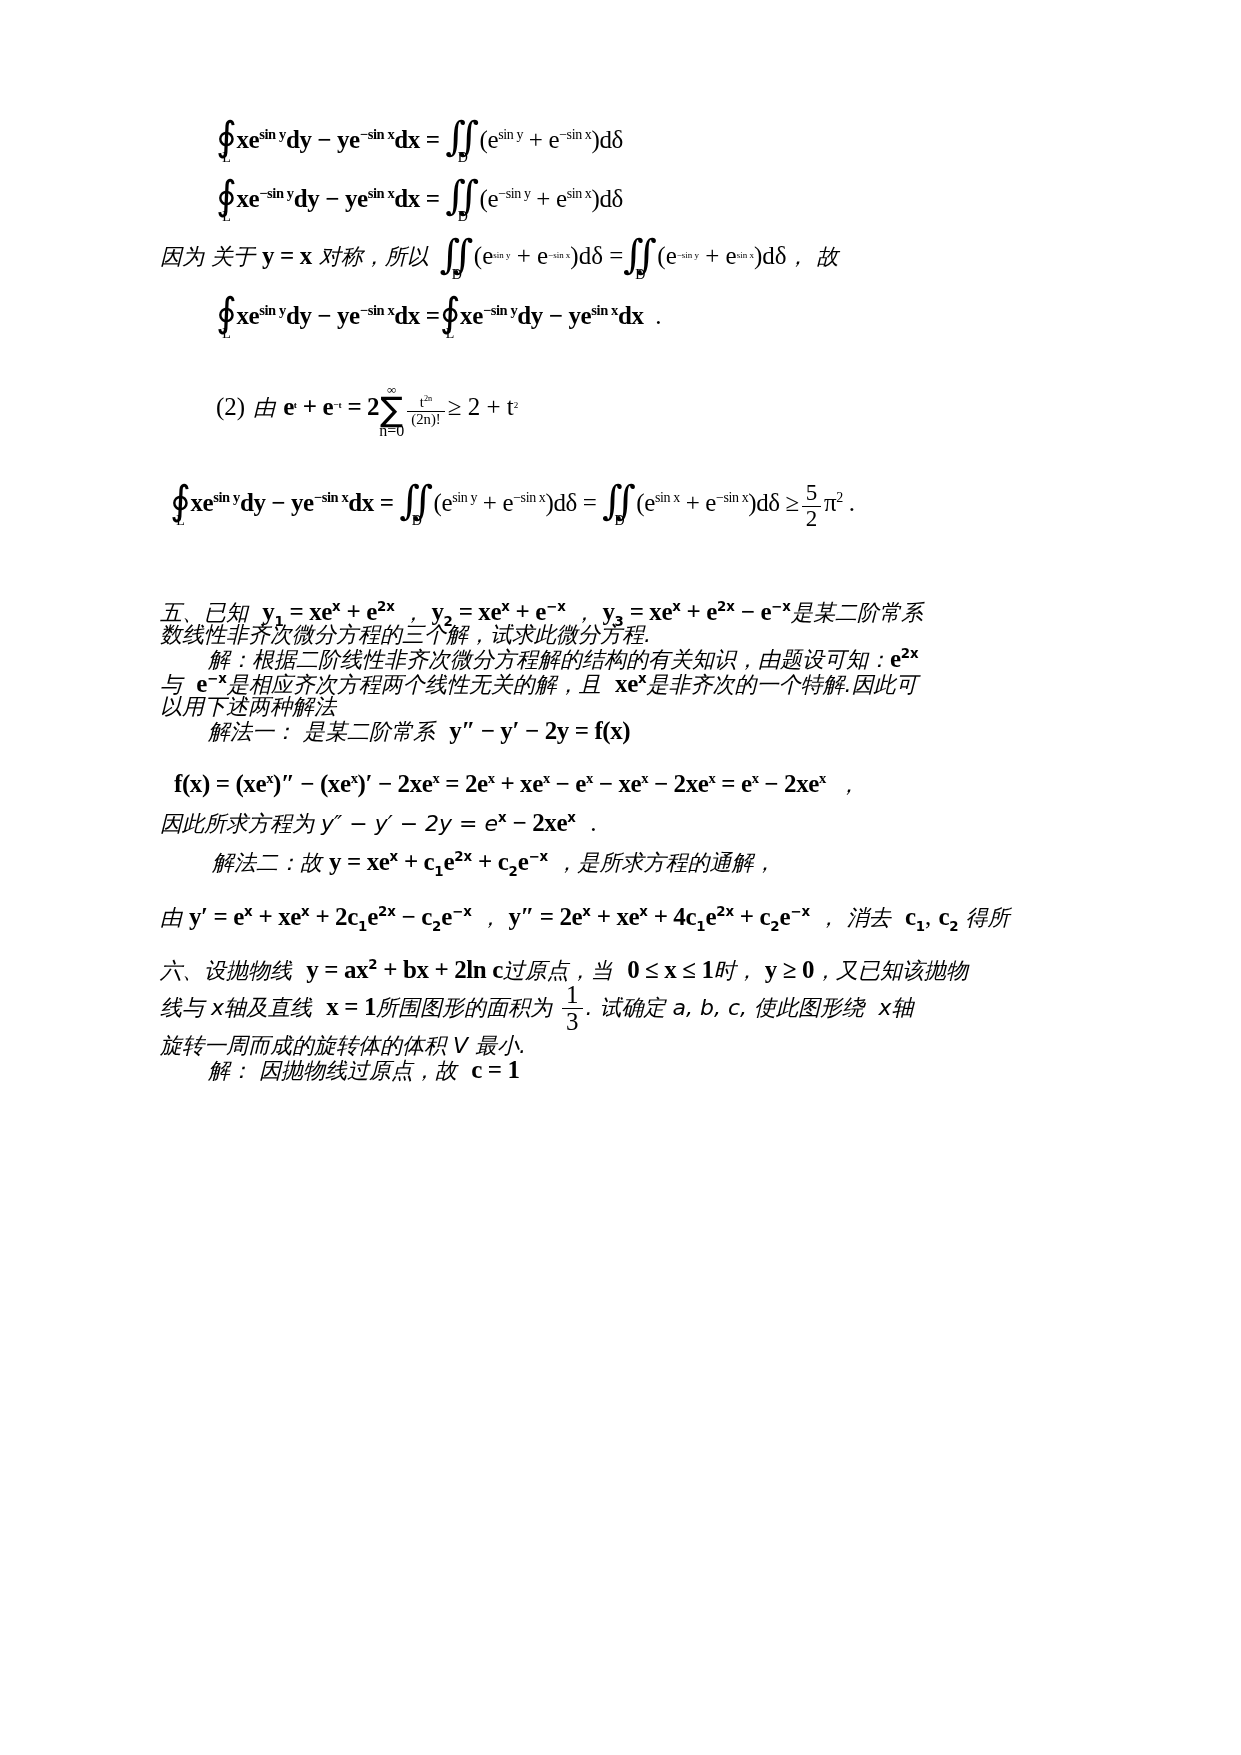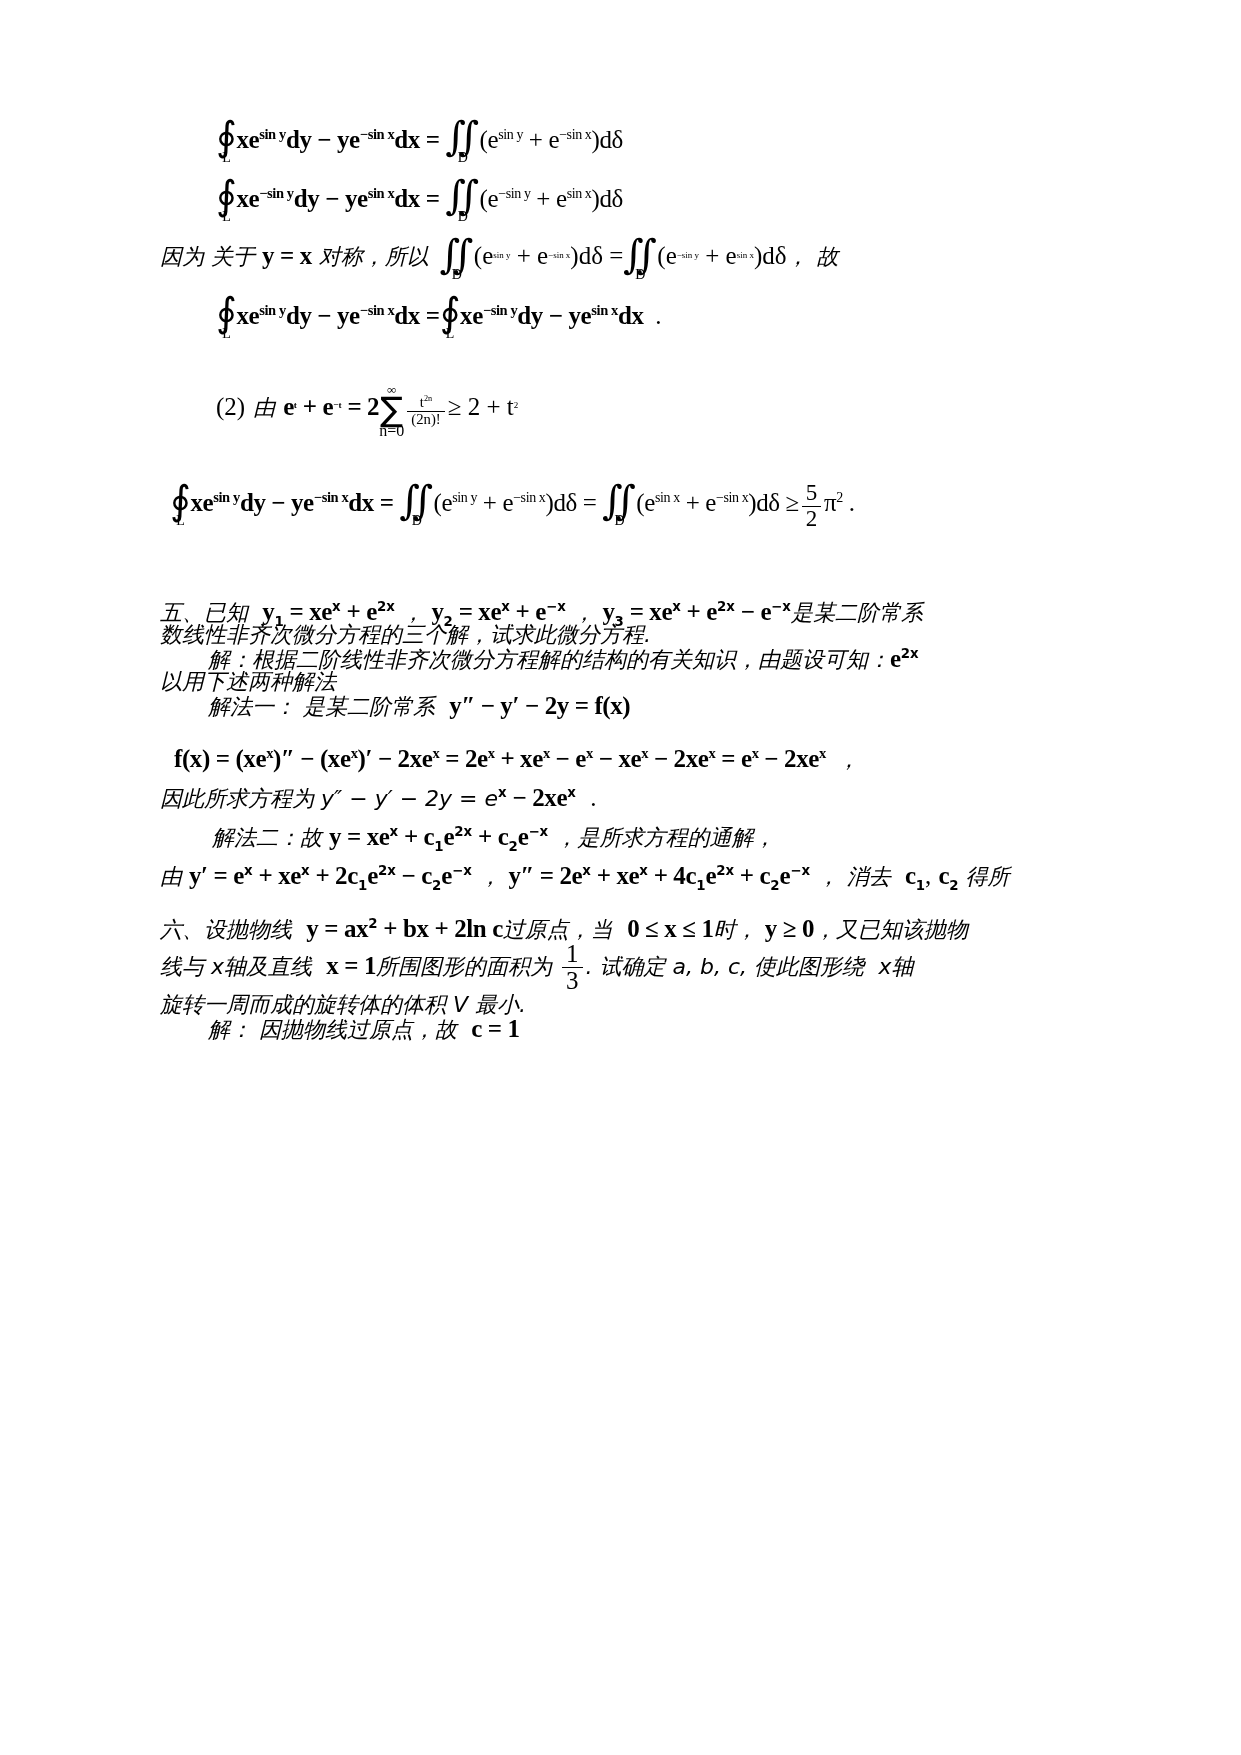--- a/index.html
+++ b/index.html
@@ -208,20 +208,23 @@
       <div class="line" style="white-space:nowrap;">
         <span class="cn">五、</span><span class="cn">已知 </span>&nbsp;<span class="math">y</span><sub class="sm">1</sub><span class="math"> = xe</span><sup class="sm">x</sup><span class="math"> + e</span><sup class="sm">2x</sup>&nbsp;<span class="cn">，</span>&nbsp;<span class="math">y</span><sub class="sm">2</sub><span class="math"> = xe</span><sup class="sm">x</sup><span class="math"> + e</span><sup class="sm">−x</sup>&nbsp;<span class="cn">，</span>&nbsp;<span class="math">y</span><sub class="sm">3</sub><span class="math"> = xe</span><sup class="sm">x</sup><span class="math"> + e</span><sup class="sm">2x</sup><span class="math"> − e</span><sup class="sm">−x</sup><span class="cn">是某二阶常系</span>
       </div>
       <div class="line cn">数线性非齐次微分方程的三个解，试求此微分方程.</div>
     </div>
 
     <div class="para">
       <div class="line" style="padding-left:48px; white-space:nowrap;">
         <span class="cn">解：</span><span class="cn">根据二阶线性非齐次微分方程解的结构的有关知识，由题设可知：</span><span class="math">e</span><sup class="sm">2x</sup>
       </div>
+      <div class="line" style="white-space:nowrap;">
+        <span class="cn">与 </span>&nbsp;<span class="math">e</span><sup class="sm">−x</sup><span class="cn">是相应齐次方程两个线性无关的解，且 </span>&nbsp;<span class="math">xe</span><sup class="sm">x</sup><span class="cn">是非齐次的一个特解.因此可</span>
+      </div>
       <div class="line cn">以用下述两种解法</div>
     </div>
 
     <div class="para">
       <div class="line" style="padding-left:48px; white-space:nowrap;">
         <span class="cn">解法一：</span><span class="cn"> 是某二阶常系 </span>&nbsp;<span class="math">y″ − y′ − 2y = f(x)</span>
       </div>
       <div class="spacer-sm"></div>
       <div class="spacer-sm"></div>
       <div class="line math" style="padding-left:14px; white-space:nowrap;">
@@ -233,21 +236,21 @@
       </div>
     </div>
 
     <div class="spacer-sm"></div>
 
     <div class="para">
       <div class="line" style="padding-left:52px; white-space:nowrap;">
         <span class="cn">解法二：</span><span class="cn">故  </span><span class="math">y = xe</span><sup class="sm">x</sup><span class="math"> + c</span><sub class="sm">1</sub><span class="math">e</span><sup class="sm">2x</sup><span class="math"> + c</span><sub class="sm">2</sub><span class="math">e</span><sup class="sm">−x</sup>&nbsp;<span class="cn">，是所求方程的通解，</span>
       </div>
       <div class="spacer-sm"></div>
-      <div class="line" style="white-space:nowrap;">
+      <div class="line" style="white-space:nowrap;margin-top:16px;">
         <span class="cn">由 </span><span class="math">y′ = e</span><sup class="sm">x</sup><span class="math"> + xe</span><sup class="sm">x</sup><span class="math"> + 2c</span><sub class="sm">1</sub><span class="math">e</span><sup class="sm">2x</sup><span class="math"> − c</span><sub class="sm">2</sub><span class="math">e</span><sup class="sm">−x</sup>&nbsp;<span class="cn">，</span>&nbsp;<span class="math">y″ = 2e</span><sup class="sm">x</sup><span class="math"> + xe</span><sup class="sm">x</sup><span class="math"> + 4c</span><sub class="sm">1</sub><span class="math">e</span><sup class="sm">2x</sup><span class="math"> + c</span><sub class="sm">2</sub><span class="math">e</span><sup class="sm">−x</sup>&nbsp;<span class="cn">，</span>&nbsp;<span class="cn">消去 </span>&nbsp;<span class="math">c</span><sub class="sm">1</sub><span class="mathn">,</span>&nbsp;<span class="math">c</span><sub class="sm">2</sub><span class="cn"> 得所</span>
       </div>
       <div class="spacer-sm"></div>
     </div>
 
     <div class="spacer-sm"></div>
 
     <div class="para">
       <div class="line" style="white-space:nowrap;">
         <span class="cn">六、</span><span class="cn">设抛物线 </span>&nbsp;<span class="math">y = ax</span><sup class="sm">2</sup><span class="math"> + bx + 2ln c</span><span class="cn">过原点，当 </span>&nbsp;<span class="math">0 ≤ x ≤ 1</span><span class="cn">时，</span>&nbsp;<span class="math">y ≥ 0</span><span class="cn">，又已知该抛物</span>

